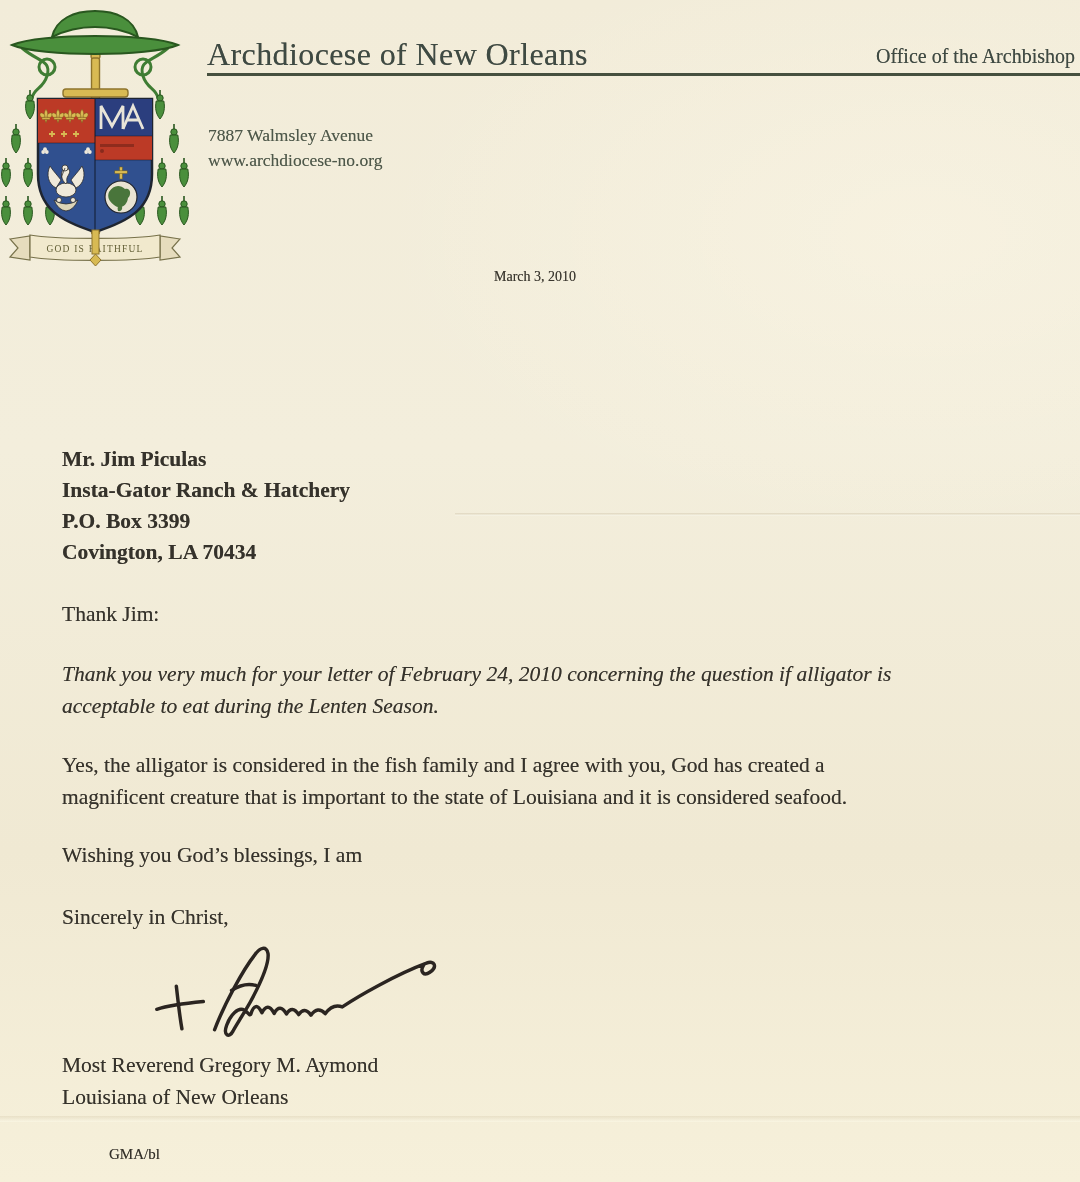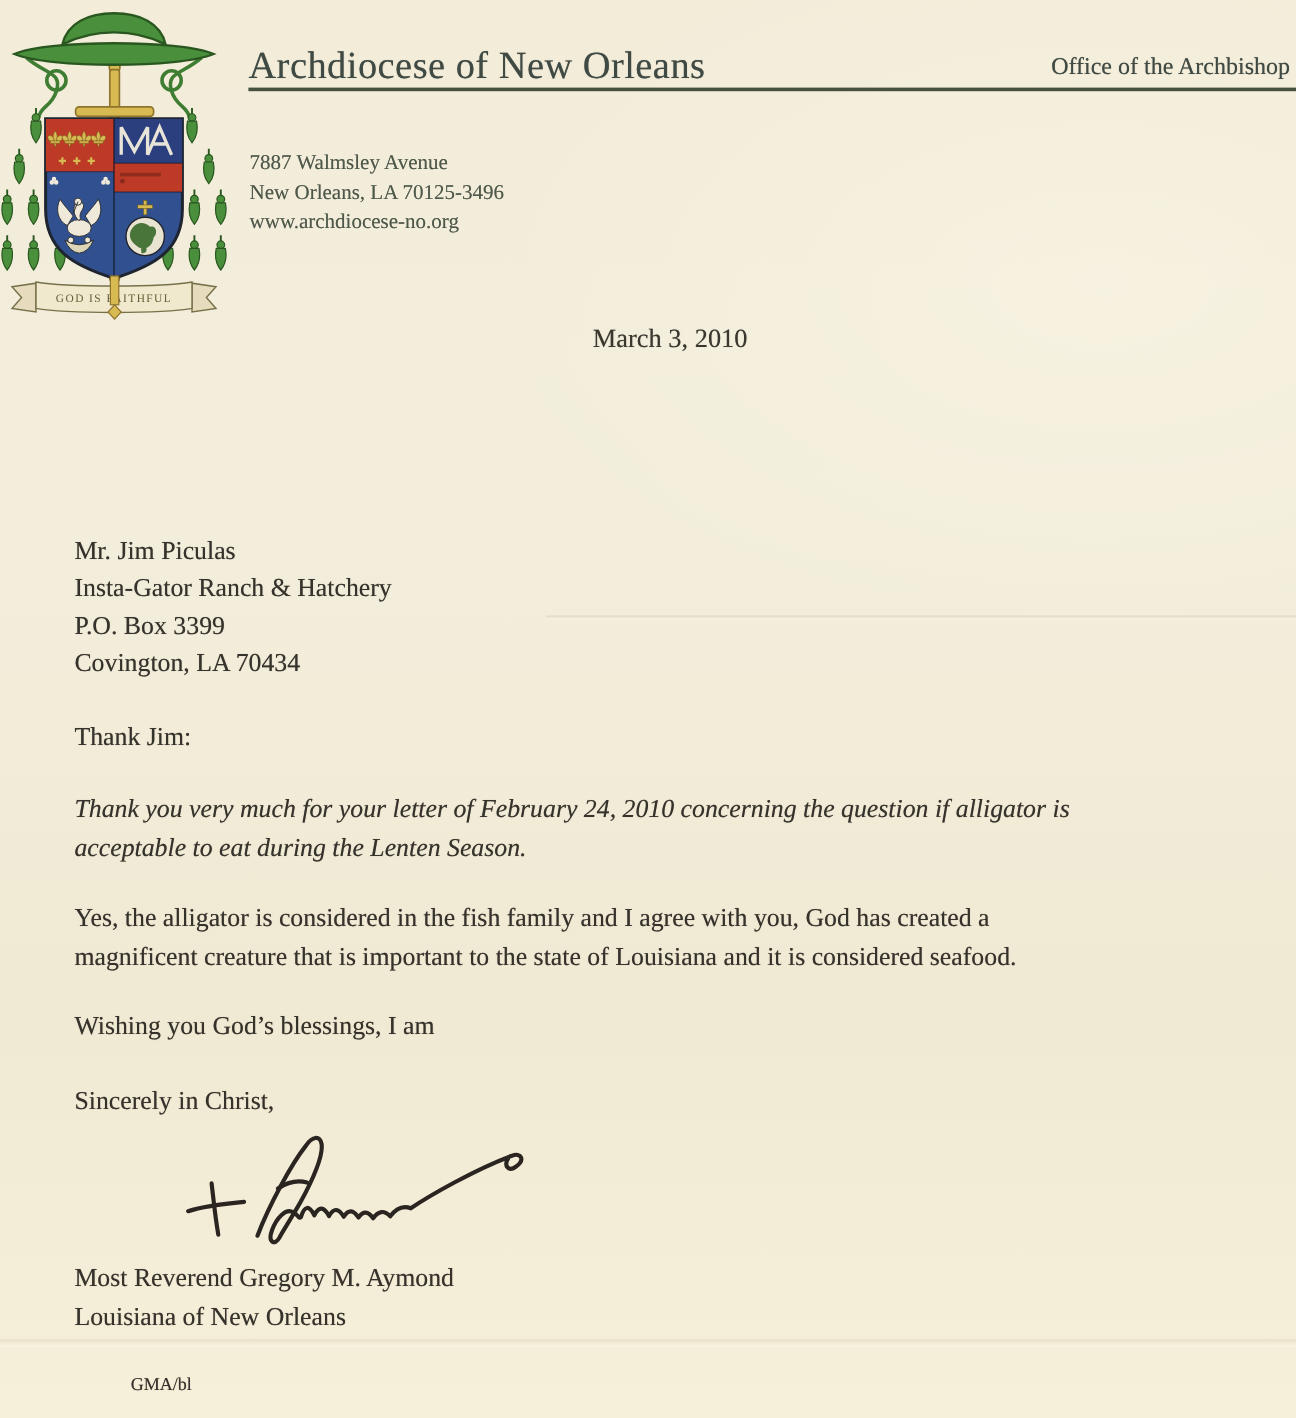--- a/index.html
+++ b/index.html
@@ -13,23 +13,23 @@
       linear-gradient(180deg, #f2ecd9 0%, #f3eedc 38%, #f0e9d3 72%, #f6f0da 100%);
   }
   .page .txt { position:absolute; white-space:nowrap; text-shadow:0 0 0.6px rgba(52,48,40,0.55); }
 
   .org-title { left:207px; top:36px; font-size:32px; color:#3e4a43; letter-spacing:0.4px; }
   .office    { right:5px; top:45px; font-size:20px; color:#3e4a43; }
   .rule      { position:absolute; left:207px; right:0px; top:73px; height:3px; background:#46503f; }
   .addr      { position:absolute; left:208px; top:87px; font-size:17.5px; line-height:24.5px; color:#4e584a;margin-top:36px; }
   .addr div  { white-space:nowrap; text-shadow:0 0 0.5px rgba(70,80,65,0.5); }
 
-  .date       { left:494px; top:269px; font-size:22px; color:#3a372f; }
+  .date       { left:494px; top:269px; font-size:14px; color:#3a372f; }
   .recipient  { position:absolute; left:62px; top:444px; font-size:21.5px; line-height:31px; }
-  .recipient div { white-space:nowrap; text-shadow:0 0 0.6px rgba(52,48,40,0.55); }
+  .recipient div { white-space:nowrap; text-shadow:0 0 0.6px rgba(52,48,40,0.55);font-weight:bold; }
   .salutation { left:62px; top:602px; font-size:21.5px; }
   .para       { position:absolute; left:62px; font-size:21.5px; line-height:31.5px; }
   .para div   { white-space:nowrap; text-shadow:0 0 0.6px rgba(52,48,40,0.55); }
   .p1 { top:659px;font-style:italic; }
   .p2 { top:750px; }
   .closing     { left:62px; top:843px; font-size:21.5px; }
   .valediction { left:62px; top:905px; font-size:21.5px; }
 
   .signature { position:absolute; left:142px; top:936px; width:316px; height:104px; }
   .signer-name  { left:62px; top:1053px; font-size:21.5px; }
@@ -171,21 +171,20 @@
     </g>
     <rect x="92" y="226" width="7" height="24" fill="#d8ba53" stroke="#8e742c" stroke-width="1"></rect>
     <path d="M95.5,250 L101,256 L95.5,262 L90,256 Z" fill="#d8ba53" stroke="#8e742c" stroke-width="1"></path>
   </svg>
 
   <div class="txt org-title">Archdiocese of New Orleans</div>
   <div class="txt office">Office of the Archbishop</div>
   <div class="rule"></div>
   <div class="addr">
     <div>7887 Walmsley Avenue</div>
-    <div>New Orleans, LA 70125-3496</div>
     <div>www.archdiocese-no.org</div>
   </div>
 
   <div class="txt date">March 3, 2010</div>
 
   <div class="recipient">
     <div>Mr. Jim Piculas</div>
     <div>Insta-Gator Ranch &amp; Hatchery</div>
     <div>P.O. Box 3399</div>
     <div>Covington, LA 70434</div>

